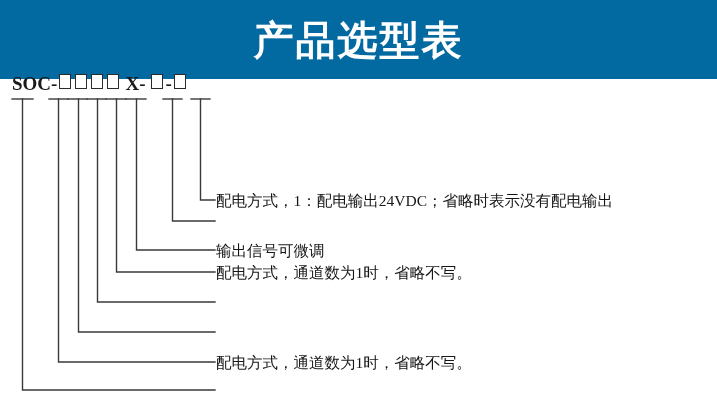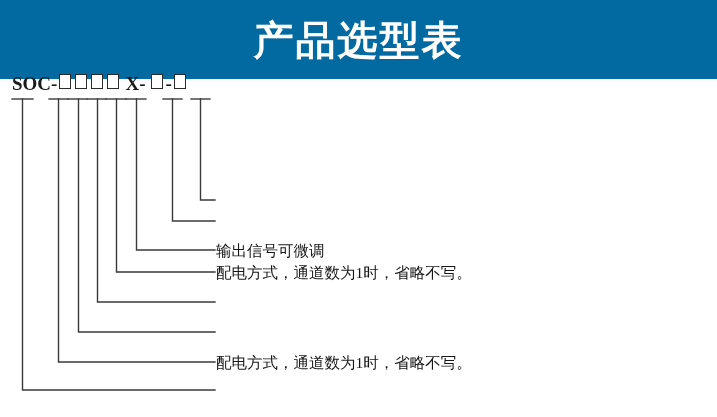--- a/index.html
+++ b/index.html
@@ -148,16 +148,17 @@
 
     <path d="M78.5 39 L78.5 272 L215 272"></path>
 
     <path d="M58.5 39 L58.5 302 L215 302"></path>
 
     <path d="M22.5 39 L22.5 330 L215 330"></path>
   </g>
 </svg>
 
 <div class="desc-list">
+  <div class="desc-row r0">配电方式，1：配电输出24VDC；省略时表示没有配电输出</div>
   <div class="desc-row r2">输出信号可微调</div>
   <div class="desc-row r3">配电方式，通道数为1时，省略不写。</div>
   <div class="desc-row r6">配电方式，通道数为1时，省略不写。</div>
 </div>
 
 </body></html>

